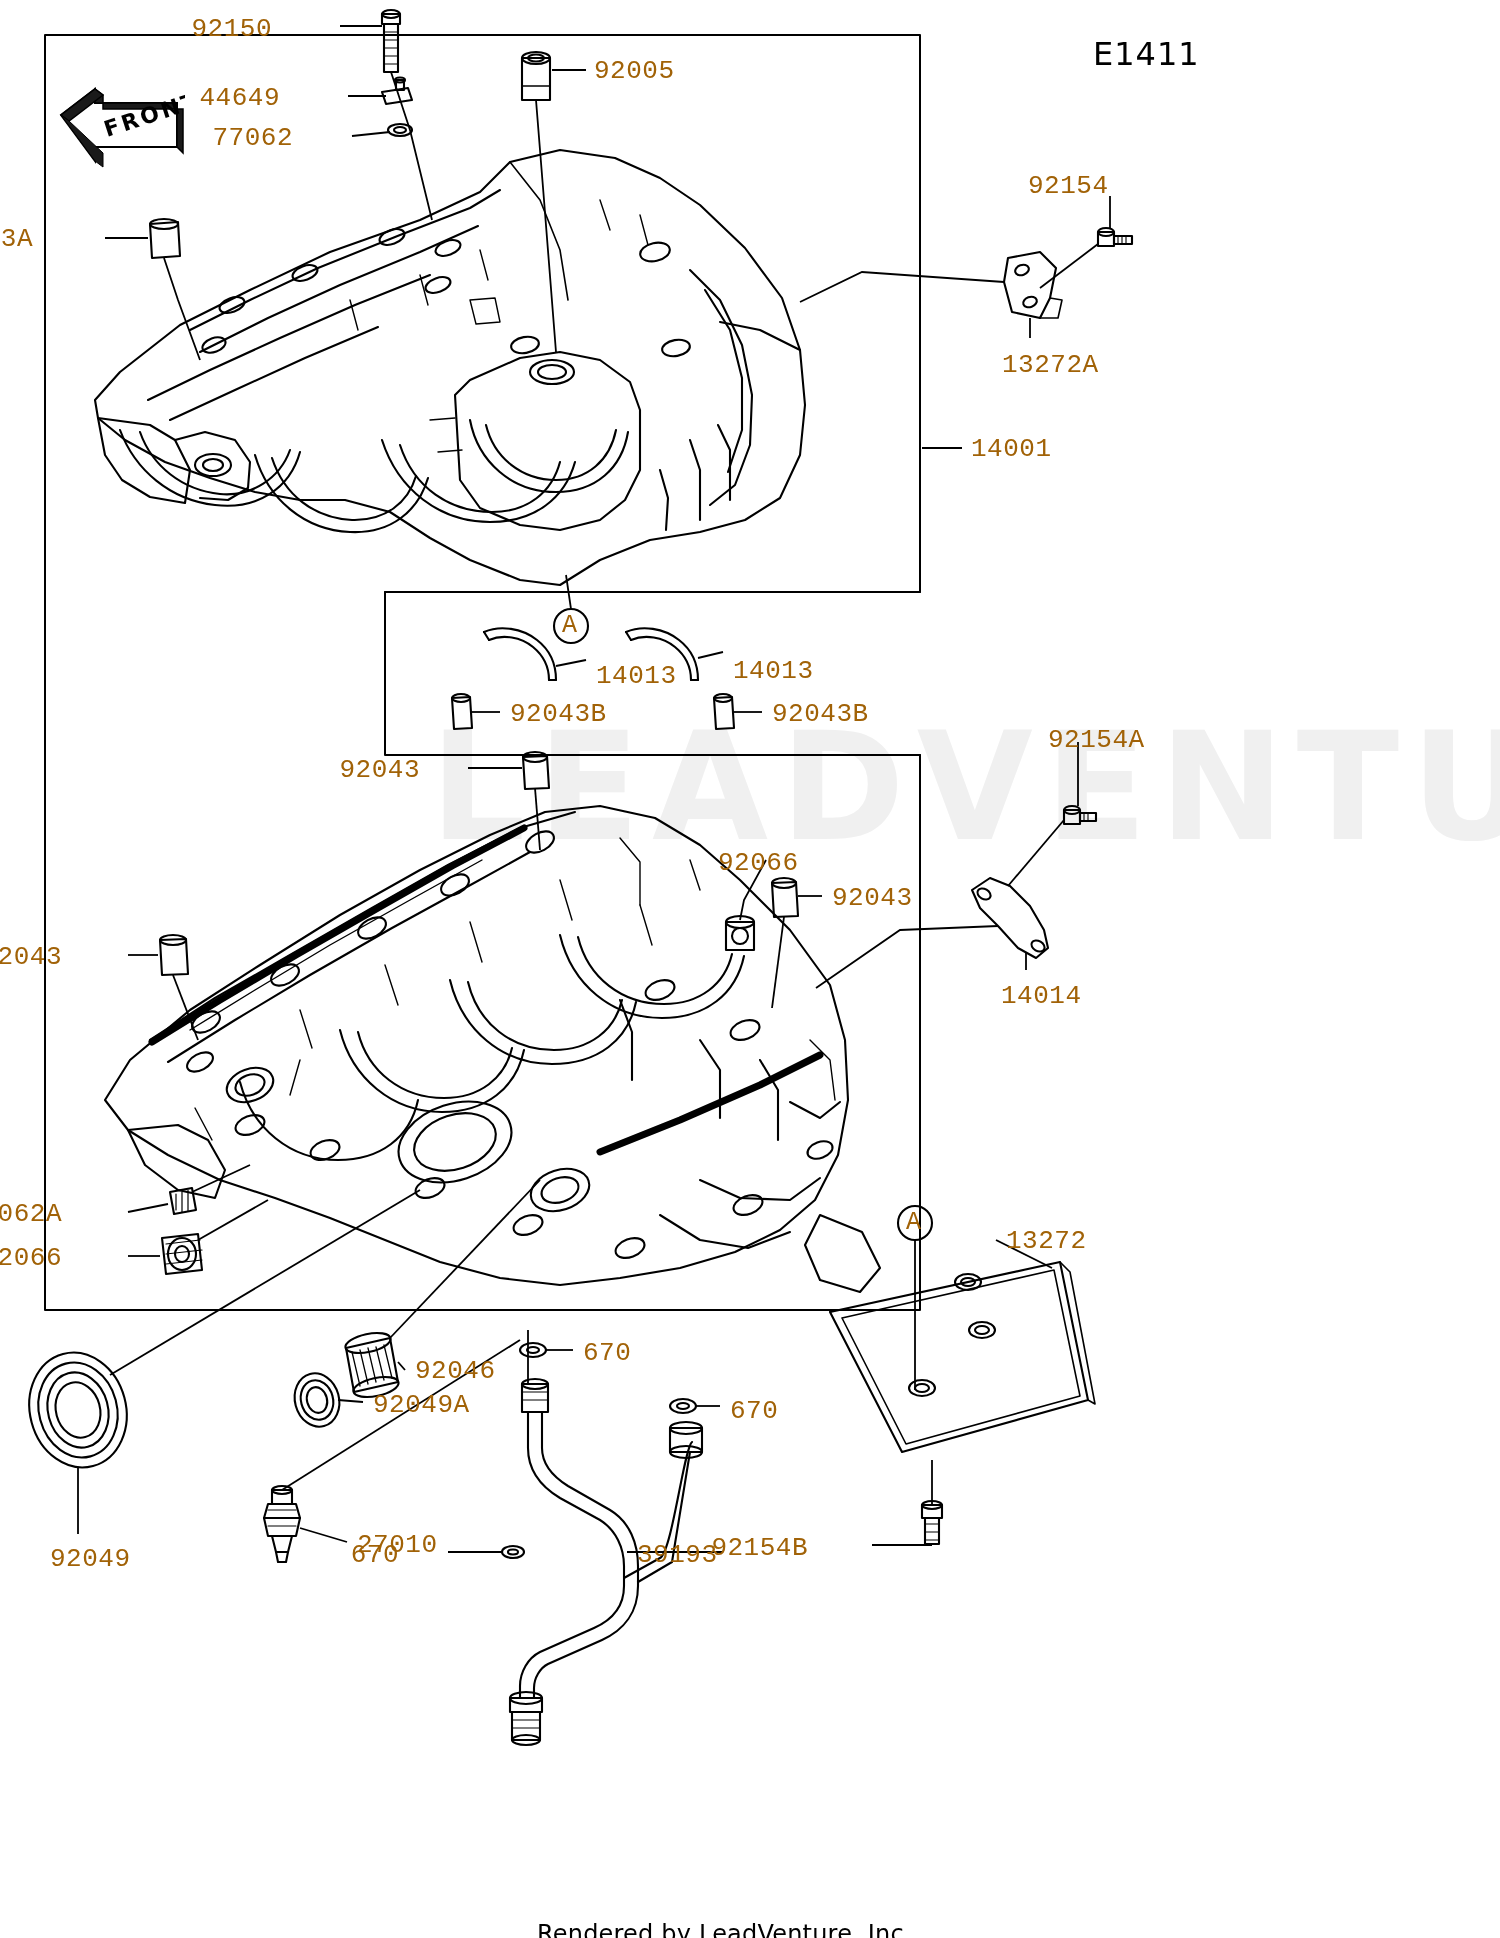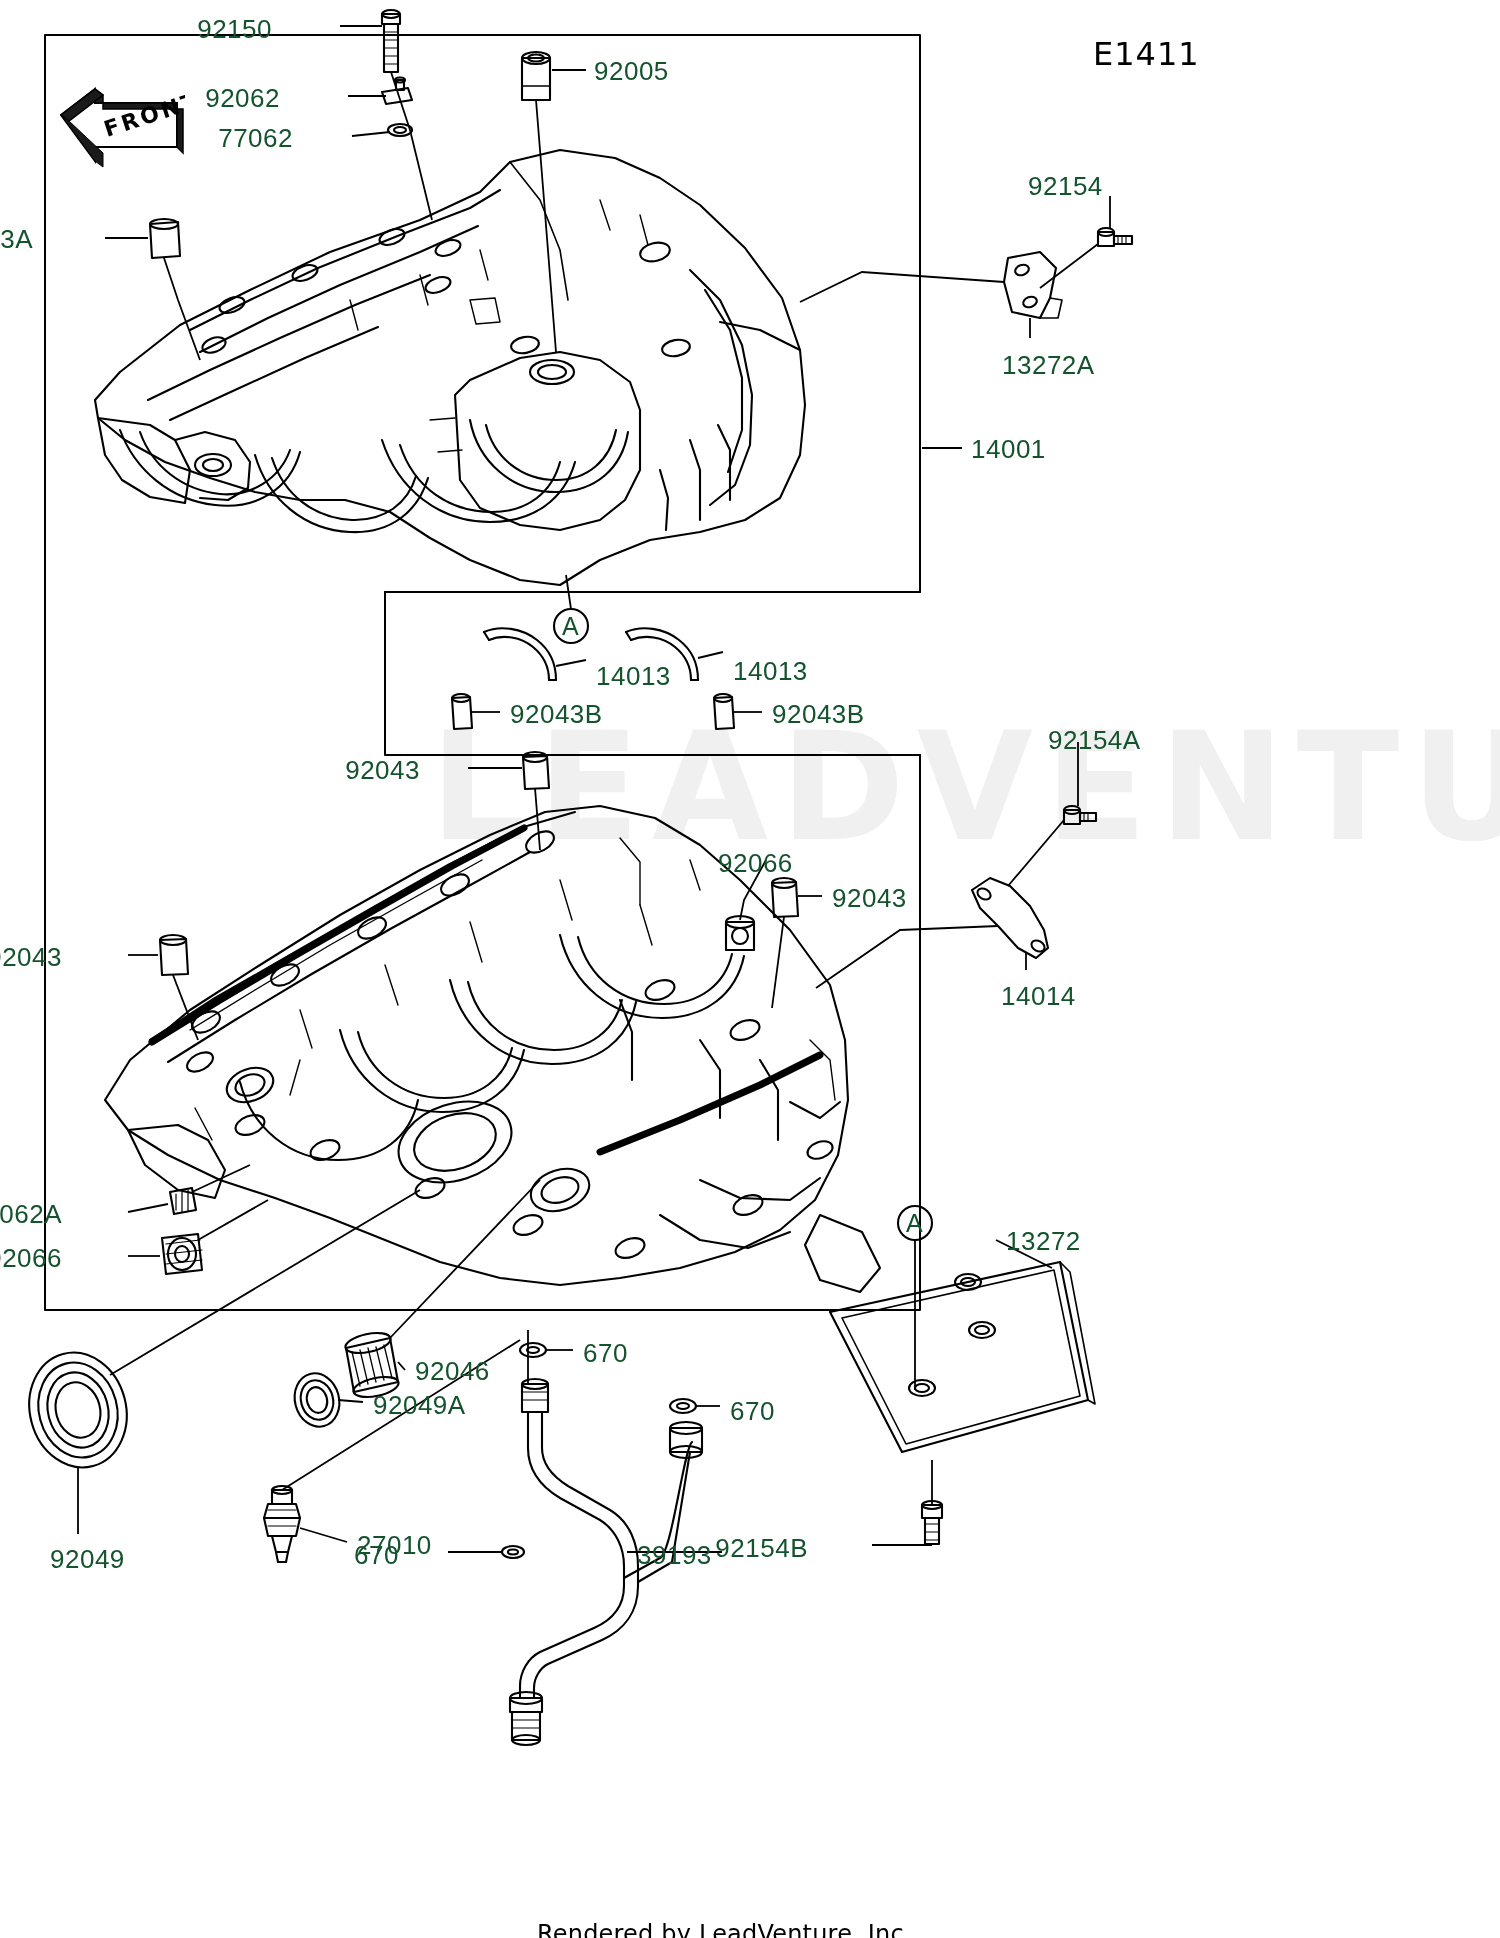--- a/index.html
+++ b/index.html
@@ -36,22 +36,22 @@
     width:1500px; height:1938px;
     z-index:2;
   }
   
   .lbl{
     position:absolute;
     font-size:26px;
     line-height:26px;
     letter-spacing:0.5px;
     white-space:nowrap;
-    font-family:Liberation Sans, sans-serif;
-    color:#14532d;
+    font-family:Liberation Mono, monospace;
+    color:#a16207;
     z-index:4;
   }
   .lbl.r{ text-align:right; }
   .diagid{
     position:absolute;
     font-size:32px;
     letter-spacing:1px;
     z-index:4;
   }
   .footer{
@@ -498,21 +498,21 @@
 
       <path d="M872,1545 L915,1545 L932,1545"></path>
 
       <path d="M528,1384 L528,1330"></path>
     </g>
   </svg>
 
   <div class="diagid" style="left:1093px;top:35px;">E1411</div>
 
   <div class="lbl r" style="left:180px;top:16px;width:92px;">92150</div>
-  <div class="lbl r" style="left:188px;top:85px;width:92px;">92062</div>
+  <div class="lbl r" style="left:188px;top:85px;width:92px;">44649</div>
   <div class="lbl r" style="left:201px;top:125px;width:92px;">77062</div>
   <div class="lbl" style="left:594px;top:58px;">92005</div>
   <div class="lbl" style="left:1028px;top:173px;">92154</div>
   <div class="lbl r" style="left:-75px;top:226px;width:108px;">92043A</div>
   <div class="lbl" style="left:1002px;top:352px;">13272A</div>
   <div class="lbl" style="left:971px;top:436px;">14001</div>
   <div class="lbl" style="left:596px;top:663px;">14013</div>
   <div class="lbl" style="left:733px;top:658px;">14013</div>
   <div class="lbl" style="left:510px;top:701px;">92043B</div>
   <div class="lbl" style="left:772px;top:701px;">92043B</div>

